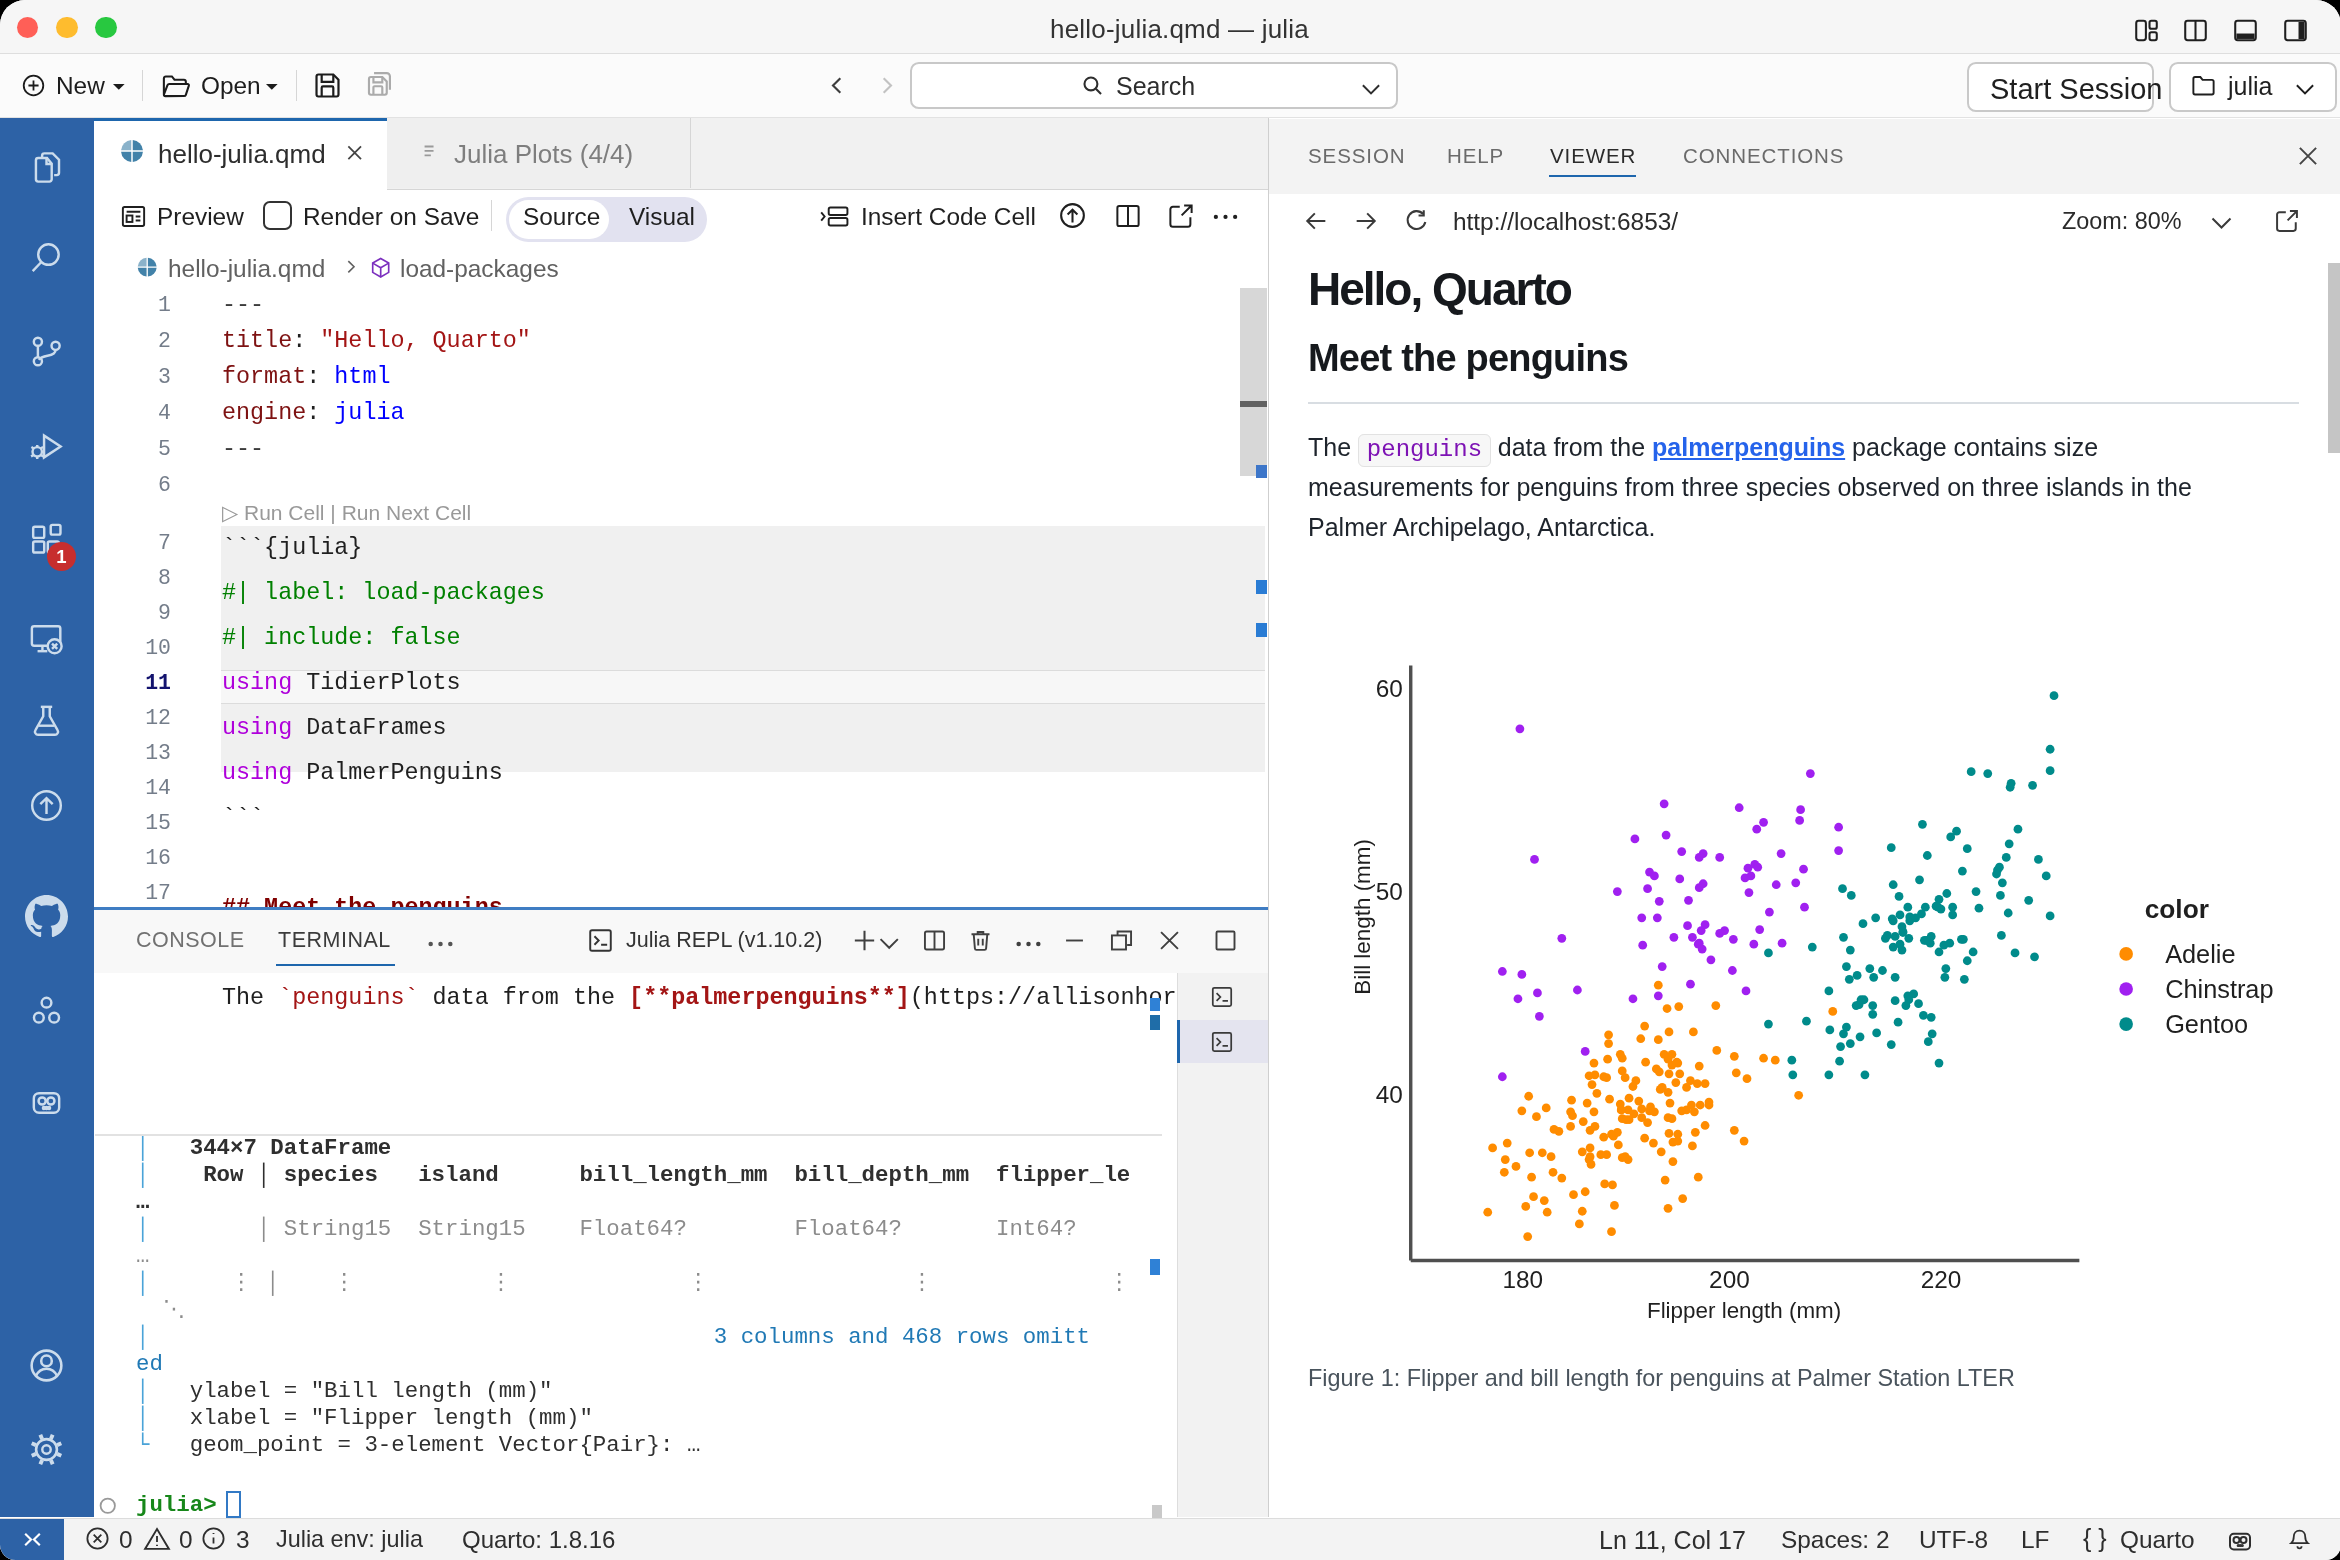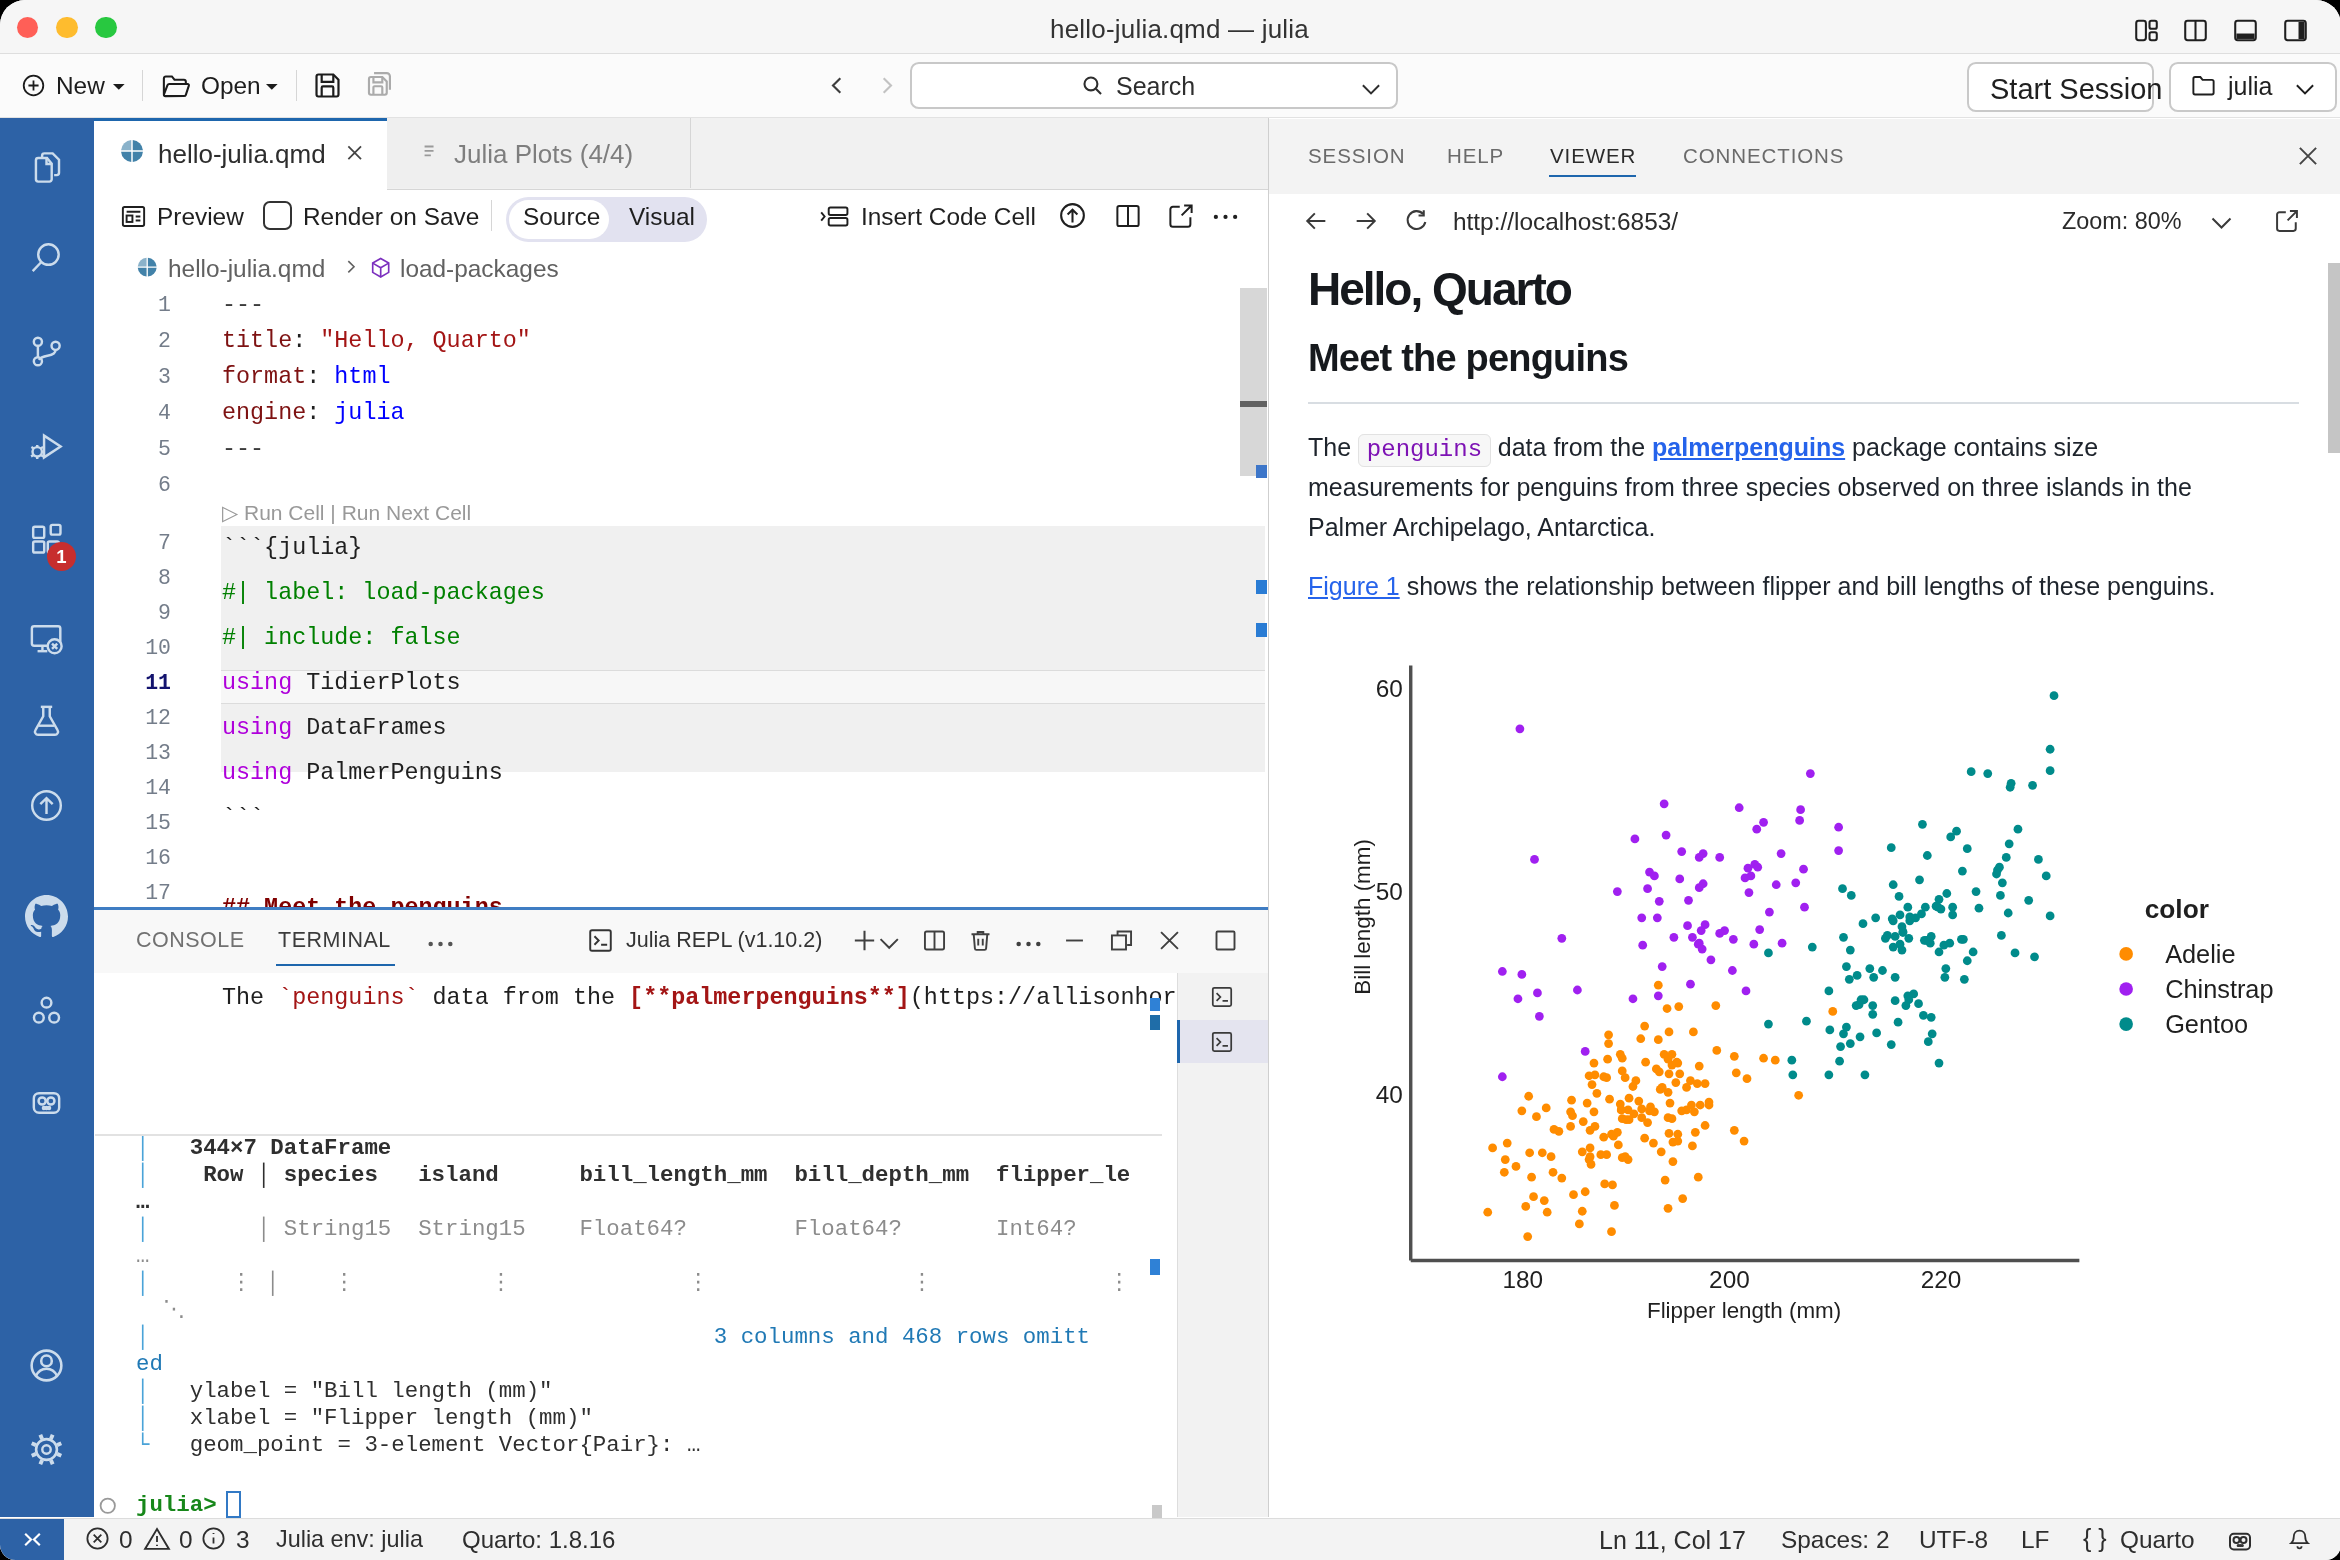--- a/index.html
+++ b/index.html
@@ -411,21 +411,20 @@
       <path d="M19.5 13v5.5a2 2 0 0 1-2 2H5.5a2 2 0 0 1-2-2V6.5a2 2 0 0 1 2-2H11"></path>
       <path d="M14.5 3.5H20.5V9.5M20 4L12.5 11.5"></path>
     </svg>
 
 <div class="t" style="left:1308px;top:262px;font-size:46px;font-weight:bold;color:#16191d;letter-spacing:-2px">Hello, Quarto</div>
 <div class="t" style="left:1308px;top:337px;font-size:38px;font-weight:bold;color:#16191d;letter-spacing:-0.8px">Meet the penguins</div>
 <div style="position:absolute;left:1308px;top:402px;width:991px;height:1.5px;background:#d8dde2"></div>
 <div class="t" style="left:1308px;top:427px;font-size:25px;line-height:40px;color:#1e242c">The <span class="mono" style="font-size:24px;color:#7d12b4;background:#f7f7f7;border:1.5px solid #e2e2e2;border-radius:5.9px;padding:1px 7.8px 2.9px;line-height:25px">penguins</span> data from the <b style="color:#2563eb;text-decoration:underline">palmerpenguins</b> package contains size
 measurements for penguins from three species observed on three islands in the
 Palmer Archipelago, Antarctica.</div>
-<div class="t" style="left:1308px;top:572px;font-size:25px;color:#1e242c"><span style="color:#2563eb;text-decoration:underline">Figure 1</span> shows the relationship between flipper and bill lengths of these penguins.</div>
 
 <svg class="ic" style="left:1268px;top:605px" width="1073" height="770" viewBox="0 0 1100 790">
 <path d="M146 62v610.5M146 672.5h686" fill="none" stroke="#4f4f4f" stroke-width="3.5"></path>
 <text x="138" y="94" font-size="25" fill="#1f1f1f" text-anchor="end" font-family="Liberation Sans">60</text>
 <text x="138" y="303" font-size="25" fill="#1f1f1f" text-anchor="end" font-family="Liberation Sans">50</text>
 <text x="138" y="511" font-size="25" fill="#1f1f1f" text-anchor="end" font-family="Liberation Sans">40</text>
 <text x="261" y="701" font-size="25" fill="#1f1f1f" text-anchor="middle" font-family="Liberation Sans">180</text>
 <text x="473" y="701" font-size="25" fill="#1f1f1f" text-anchor="middle" font-family="Liberation Sans">200</text>
 <text x="690" y="701" font-size="25" fill="#1f1f1f" text-anchor="middle" font-family="Liberation Sans">220</text>
 <text x="488" y="732" font-size="23" fill="#1f1f1f" text-anchor="middle" font-family="Liberation Sans">Flipper length (mm)</text>
@@ -779,20 +778,21 @@
 <circle cx="664" cy="321" r="4.5" fill="#008B8B"></circle>
 <circle cx="680" cy="423" r="4.5" fill="#008B8B"></circle>
 <circle cx="603" cy="411" r="4.5" fill="#008B8B"></circle>
 <circle cx="673" cy="344" r="4.5" fill="#008B8B"></circle>
 <circle cx="798" cy="278" r="4.5" fill="#008B8B"></circle>
 <circle cx="806" cy="93" r="4.5" fill="#008B8B"></circle>
 <circle cx="738" cy="173" r="4.5" fill="#008B8B"></circle>
 <circle cx="784" cy="185" r="4.5" fill="#008B8B"></circle>
 <circle cx="579" cy="417" r="4.5" fill="#FF8C00"></circle>
 </svg>
+<div class="t" style="left:1308px;top:1365px;font-size:23.4px;color:#49535c">Figure 1: Flipper and bill length for penguins at Palmer Station LTER</div>
 
 <div style="position:absolute;left:2328px;top:263px;width:11.7px;height:190px;background:#c5c5c5"></div>
 
 <div style="position:absolute;left:0;top:1518px;width:2341px;height:42px;background:#f3f3f3;border-top:1px solid #dcdcdc;box-sizing:border-box"></div>
 <div style="position:absolute;left:0;top:1519px;width:64px;height:41px;background:#2d62a6"></div>
 <svg class="ic" style="left:18.5px;top:1526px" width="27" height="27" viewBox="0 0 24 24" fill="none" stroke="#fff" stroke-width="1.9">
       <path d="M5.5 6.8L10.7 12l-5.2 5.2M18.5 6.8L13.3 12l5.2 5.2"></path>
     </svg>
 <svg class="ic" style="left:84px;top:1525px" width="27" height="27" viewBox="0 0 24 24" fill="none" stroke="#2e2e2e" stroke-width="1.6">
       <circle cx="12" cy="12" r="9"></circle>

